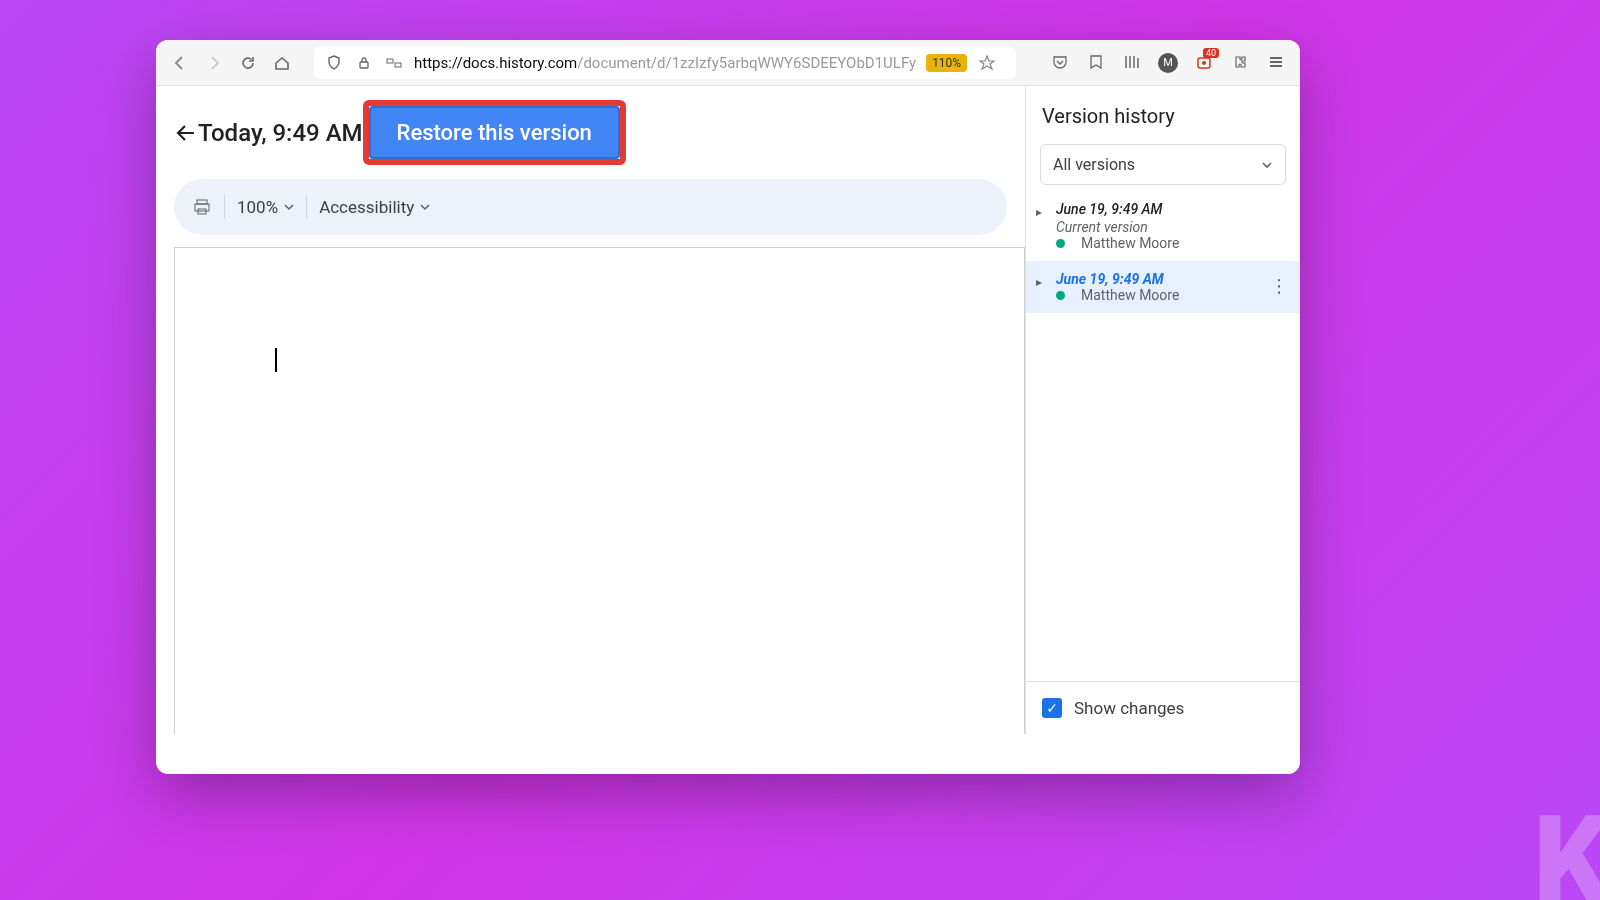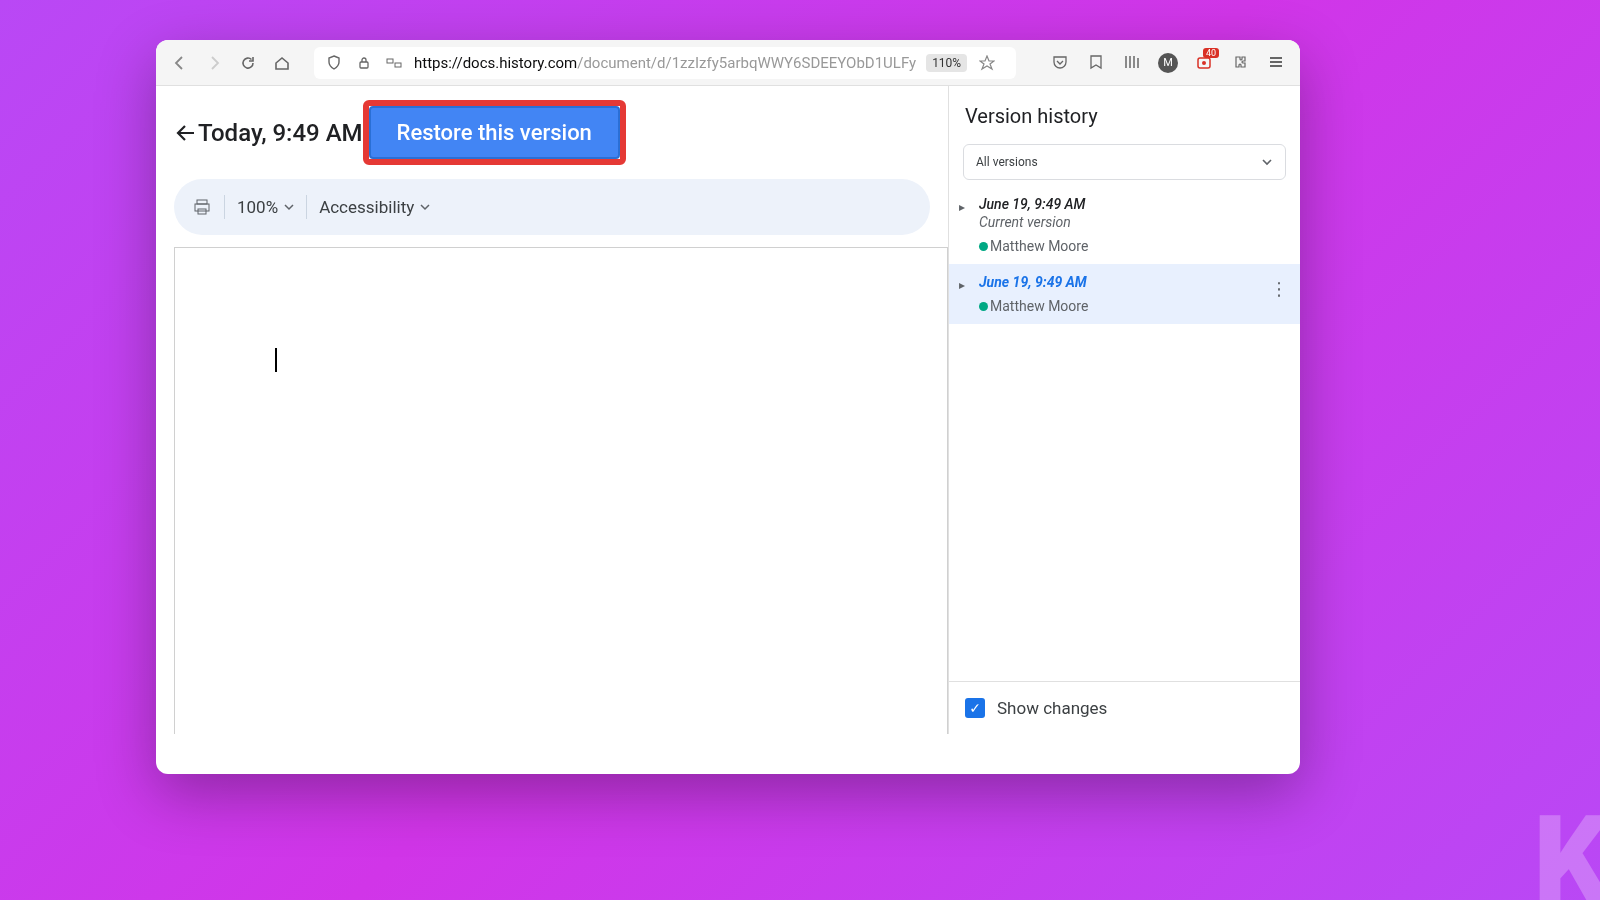--- a/index.html
+++ b/index.html
@@ -14,47 +14,47 @@
 .tab-favicon { width: 16px; height: 16px; background: linear-gradient(135deg,#4285f4,#4285f4); border-radius: 2px; position: relative; }
 .tab-favicon::after{content:"";position:absolute;inset:2px;background:#fff;border-radius:1px;}
 .tab-close { margin-left: auto; font-size: 16px; color: #666; cursor: pointer; }
 .newtab { margin-left: 12px; font-size: 20px; color: #555; cursor: pointer; }
 .tabbar-caret { margin-left: auto; margin-right: 8px; color: #555; }
 .urlbar { height: 46px; background: #f5f5f5; display: flex; align-items: center; padding: 0 14px; gap: 14px; color: #5f6368; border-bottom: 1px solid #e0e0e0; }
 .nav-icon { width: 20px; height: 20px; display: flex; align-items: center; justify-content: center; cursor: pointer; }
 .url-inner { flex: 1; display: flex; align-items: center; gap: 10px; background: #fff; border-radius: 6px; height: 32px; padding: 0 10px; margin: 0 8px; }
 .url-text { font-size: 15px; color: #0c0c0d; white-space: nowrap; overflow: hidden; }
 .url-text .gray{color:#999;}
-.zoom-badge { background: #e5e5e5; border-radius: 4px; padding: 2px 6px; font-size: 12px; color: #333; }
+.zoom-badge { background: #eab308; border-radius: 4px; padding: 2px 6px; font-size: 12px; color: #333; }
 .right-icons { display: flex; gap: 16px; align-items: center; margin-left: 12px; }
 .right-icons .ico { width: 20px; height: 20px; display:flex;justify-content:center; cursor: pointer; position: relative; }
 .circ{width:20px;height:20px;border-radius:50%;background:#555;color:#fff;font-size:11px;display:flex;align-items:center;justify-content:center;}
 .badge{position:absolute;top:-5px;right:-5px;background:#d93025;color:#fff;font-size:9px;border-radius:3px;padding:0 3px;}
 .content { display: flex; height: calc(100% - 86px); }
 .main { flex: 1; background: #fff; display: flex; flex-direction: column; }
 .header-row { display: flex; align-items: center; padding: 14px 18px; }
 .back-arrow { width: 24px; height: 24px; cursor: pointer; }
 .timestamp-title { font-size: 24px; font-weight: 500; color: #202124; }
 .restore-highlight { border: 6px solid #e53935; border-radius: 6px; padding: 0; }
 .restore-btn { background: #4285f4; color: #fff; border: 2px solid #2a6fd6; font-size: 22px; font-weight: 500; padding: 12px 26px; border-radius: 4px; cursor: pointer; }
 .toolbar { display: flex; align-items: center; gap: 12px; padding: 8px 18px; background: #edf2fa; border-radius: 40px; margin: 0 18px 12px 18px; height: 56px; font-size: 17px; color: #3c4043; }
 .tb-item { display: flex; align-items: center; gap: 6px; cursor: pointer; }
 .tb-sep { width:1px; height:24px; background:#cbd5e1; }
 .page { flex:1; background:#fff; margin: 0 0 0 18px; border:1px solid #d0d0d0; border-bottom:none; position: relative; }
 .cursor { position: absolute; left: 100px; top: 100px; width: 2px; height: 24px; background: #000; }
-.sidebar { width: 352px; border-left: 1px solid #e0e0e0; display: flex; flex-direction: column; background: #fff; }
+.sidebar { width: 275px; border-left: 1px solid #e0e0e0; display: flex; flex-direction: column; background: #fff; }
 .sb-title { font-size: 20px; font-weight: 400; color: #202124; padding: 18px 16px 10px 16px; }
-.filter { margin: 6px 14px; border:1px solid #dadce0; border-radius: 6px; padding: 10px 12px; display: flex; justify-content: space-between; align-items: center; font-size: 12px; color:#3c4043; cursor:pointer; }
+.filter { margin: 6px 14px; border:1px solid #dadce0; border-radius: 6px; padding: 10px 12px; display: flex; justify-content: space-between; align-items: center; font-size: 16px; color:#3c4043; cursor:pointer; }
 .section-label { padding: 16px 16px 6px 16px; font-size: 12px; letter-spacing: 0.8px; color: #5f6368; font-weight: 500; }
 .ver-item { padding: 10px 16px 10px 30px; cursor: pointer; position: relative; }
 .ver-item.selected { background: #e8f0fe; }
 .ver-time { font-size: 14px; color: #202124; font-weight: 500; font-style: italic; }
 .ver-item.selected .ver-time { color: #1a73e8; font-weight: 700; }
 .ver-sub { font-size: 14px; color: #5f6368; font-style: italic; margin-top: 2px; }
-.ver-author { font-size: 14px; color: #5f6368; display: flex; align-items: center; gap: 2px; margin-top: 8px; }
+.ver-author { font-size: 14px; color: #5f6368; display: flex; align-items: center; gap: 16px; margin-top: 0; }
 .author-dot { width: 9px; height: 9px; border-radius: 50%; background: #00a884; }
 .kebab { position: absolute; right: 12px; top: 14px; font-size: 18px; color: #5f6368; cursor: pointer; }
 .expander { position:absolute; left:10px; top:14px; color:#5f6368; font-size:12px; }
 .sb-footer { margin-top: auto; padding: 16px; display: flex; align-items: center; gap: 12px; border-top: 1px solid #e0e0e0; }
 .chk { width: 20px; height: 20px; background: #1a73e8; border-radius: 3px; display: flex; align-items: center; justify-content: center; color: #fff; font-size: 14px; cursor: pointer; }
 .chk-label { font-size: 17px; color: #3c4043; }
 .watermark { position: absolute; right: -10px; bottom: -30px; font-size: 120px; font-weight: 900; color: rgba(255,255,255,0.25); }
 svg{display:block}
 </style>
 </head>

